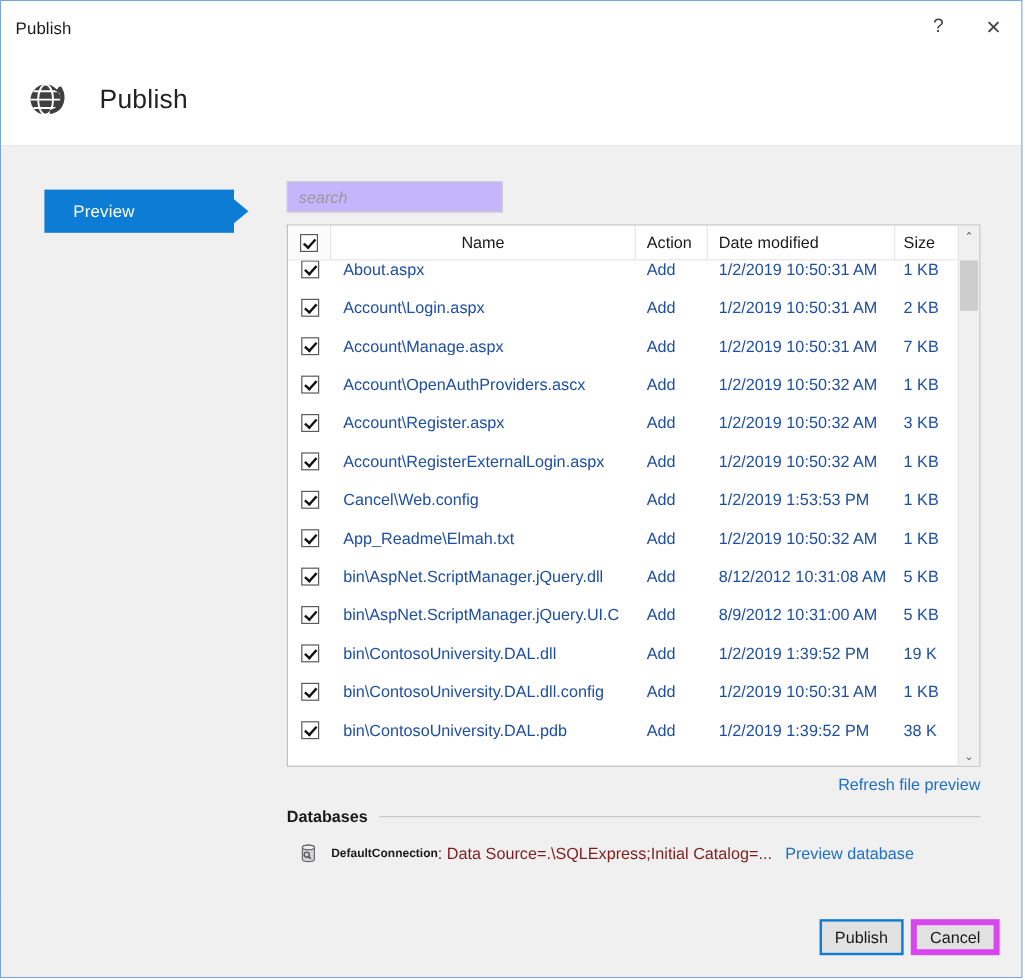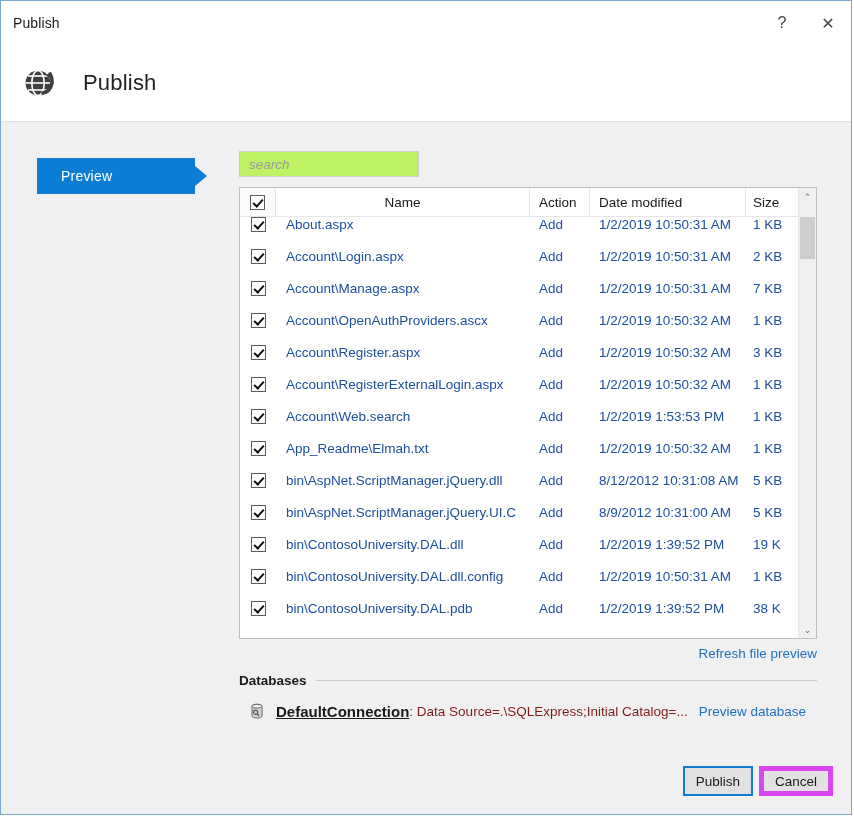--- a/index.html
+++ b/index.html
@@ -129,21 +129,21 @@
   }
   .path-label {
     font-size: 14px;
     color: #1a1a1a;
     flex: 1;
     letter-spacing: .1px;
   }
   .search-box {
     width: 180px;
     height: 26px;
-    background: #bef264;
+    background: #c4b5fd;
     border: 1px solid #cccccc;
     box-sizing: border-box;
     display: flex;
     align-items: center;
     padding: 0 7px;
   }
   .search-box input {
     border: none;
     outline: none;
     width: 100%;
@@ -297,21 +297,21 @@
     height: 1px;
     background: #c8c8c8;
   }
   .db-row {
     display: flex;
     align-items: center;
     margin-top: 14px;
     padding-left: 9px;
   }
   .db-icon { width: 18px; height: 18px; flex: none; margin-right: 10px; }
-  .db-name { font-size: 15px; font-weight: bold; color: #1a1a1a; text-decoration: underline; }
+  .db-name { font-size: 10px; font-weight: bold; color: #1a1a1a; }
   .db-conn { font-size: 13.5px; color: #7f1d1d; margin-right: 11px; }
 
   
   .footer {
     height: 66px;
     flex: none;
     display: flex;
     align-items: center;
     justify-content: flex-end;
     padding-right: 18px;
@@ -445,21 +445,21 @@
                   </div>
                   <div class="cell c-name">Account\RegisterExternalLogin.aspx</div>
                   <div class="cell c-action">Add</div>
                   <div class="cell c-date">1/2/2019 10:50:32 AM</div>
                   <div class="cell c-size">1 KB</div>
                 </div>
                 <div class="row">
                   <div class="cell c-check">
                     <span class="cb"></span>
                   </div>
-                  <div class="cell c-name">Account\Web.search</div>
+                  <div class="cell c-name">Cancel\Web.config</div>
                   <div class="cell c-action">Add</div>
                   <div class="cell c-date">1/2/2019 1:53:53 PM</div>
                   <div class="cell c-size">1 KB</div>
                 </div>
                 <div class="row">
                   <div class="cell c-check">
                     <span class="cb"></span>
                   </div>
                   <div class="cell c-name">App_Readme\Elmah.txt</div>
                   <div class="cell c-action">Add</div>

